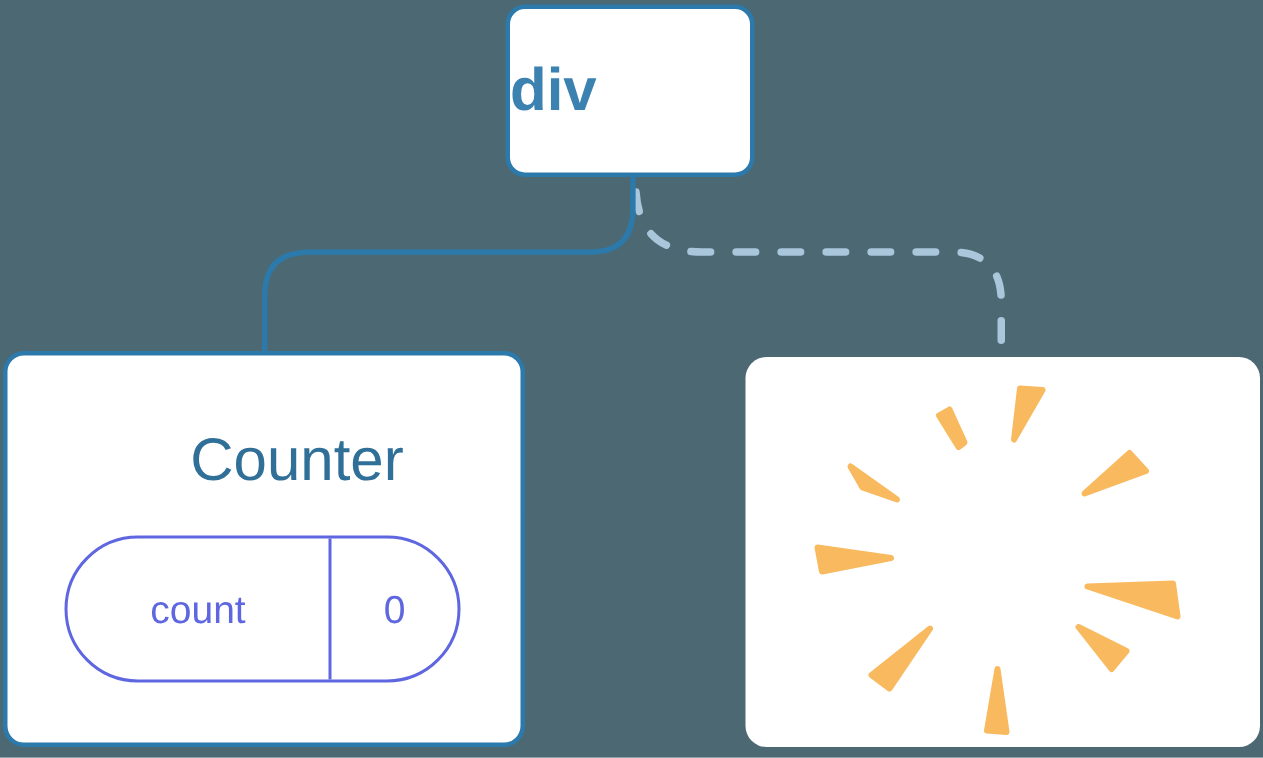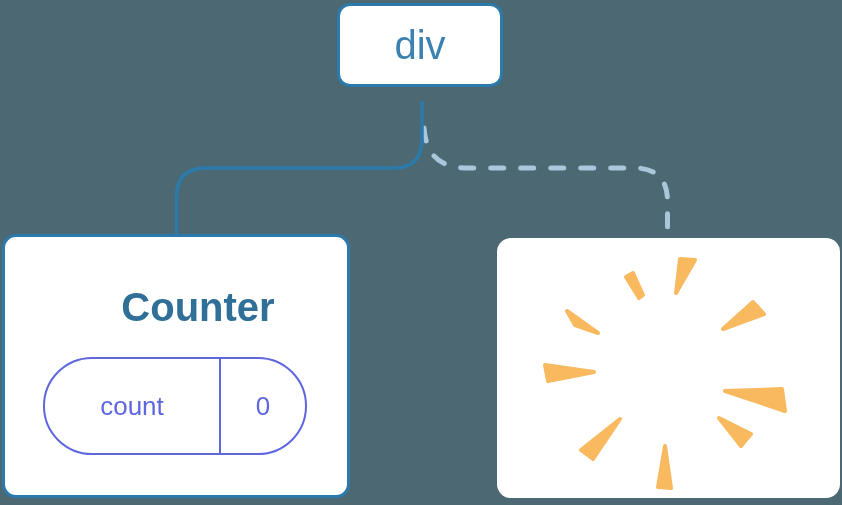--- a/index.html
+++ b/index.html
@@ -40,40 +40,40 @@
     stroke-width: 5;
     stroke-dasharray: 13 17;
     stroke-linecap: round;
   }
   .node {
     position: absolute;
     background: var(--node-bg);
   }
   .root-node {
     left: 337px; top: 3px;
-    width: 166px; height: 84px;
+    width: 166px; height: 115px;
     border: 3px solid var(--node-border);
     border-radius: 13px;
-    display: flex; align-items: center; justify-content: center;
+    display: flex; align-items: center; justify-content: flex-start;
     font-size: 40px;
-    font-weight: 400;
+    font-weight: 700;
     color: var(--div-text);
   }
   .counter-node {
     left: 2px; top: 234px;
     width: 348px; height: 264px;
     border: 3px solid var(--node-border);
     border-radius: 14px;
   }
   .counter-title {
     position: absolute;
     left: 0; top: 48px; width: 100%;
     text-align: center;
     font-size: 40px;
-    font-weight: 700;
+    font-weight: 400;
     color: var(--counter-text);
     padding-left: 44px;
   }
   .state-pill {
     position: absolute;
     left: 38px; top: 120px;
     width: 264px; height: 98px;
     border: 2.5px solid var(--state-color);
     border-radius: 49px;
     display: flex;

